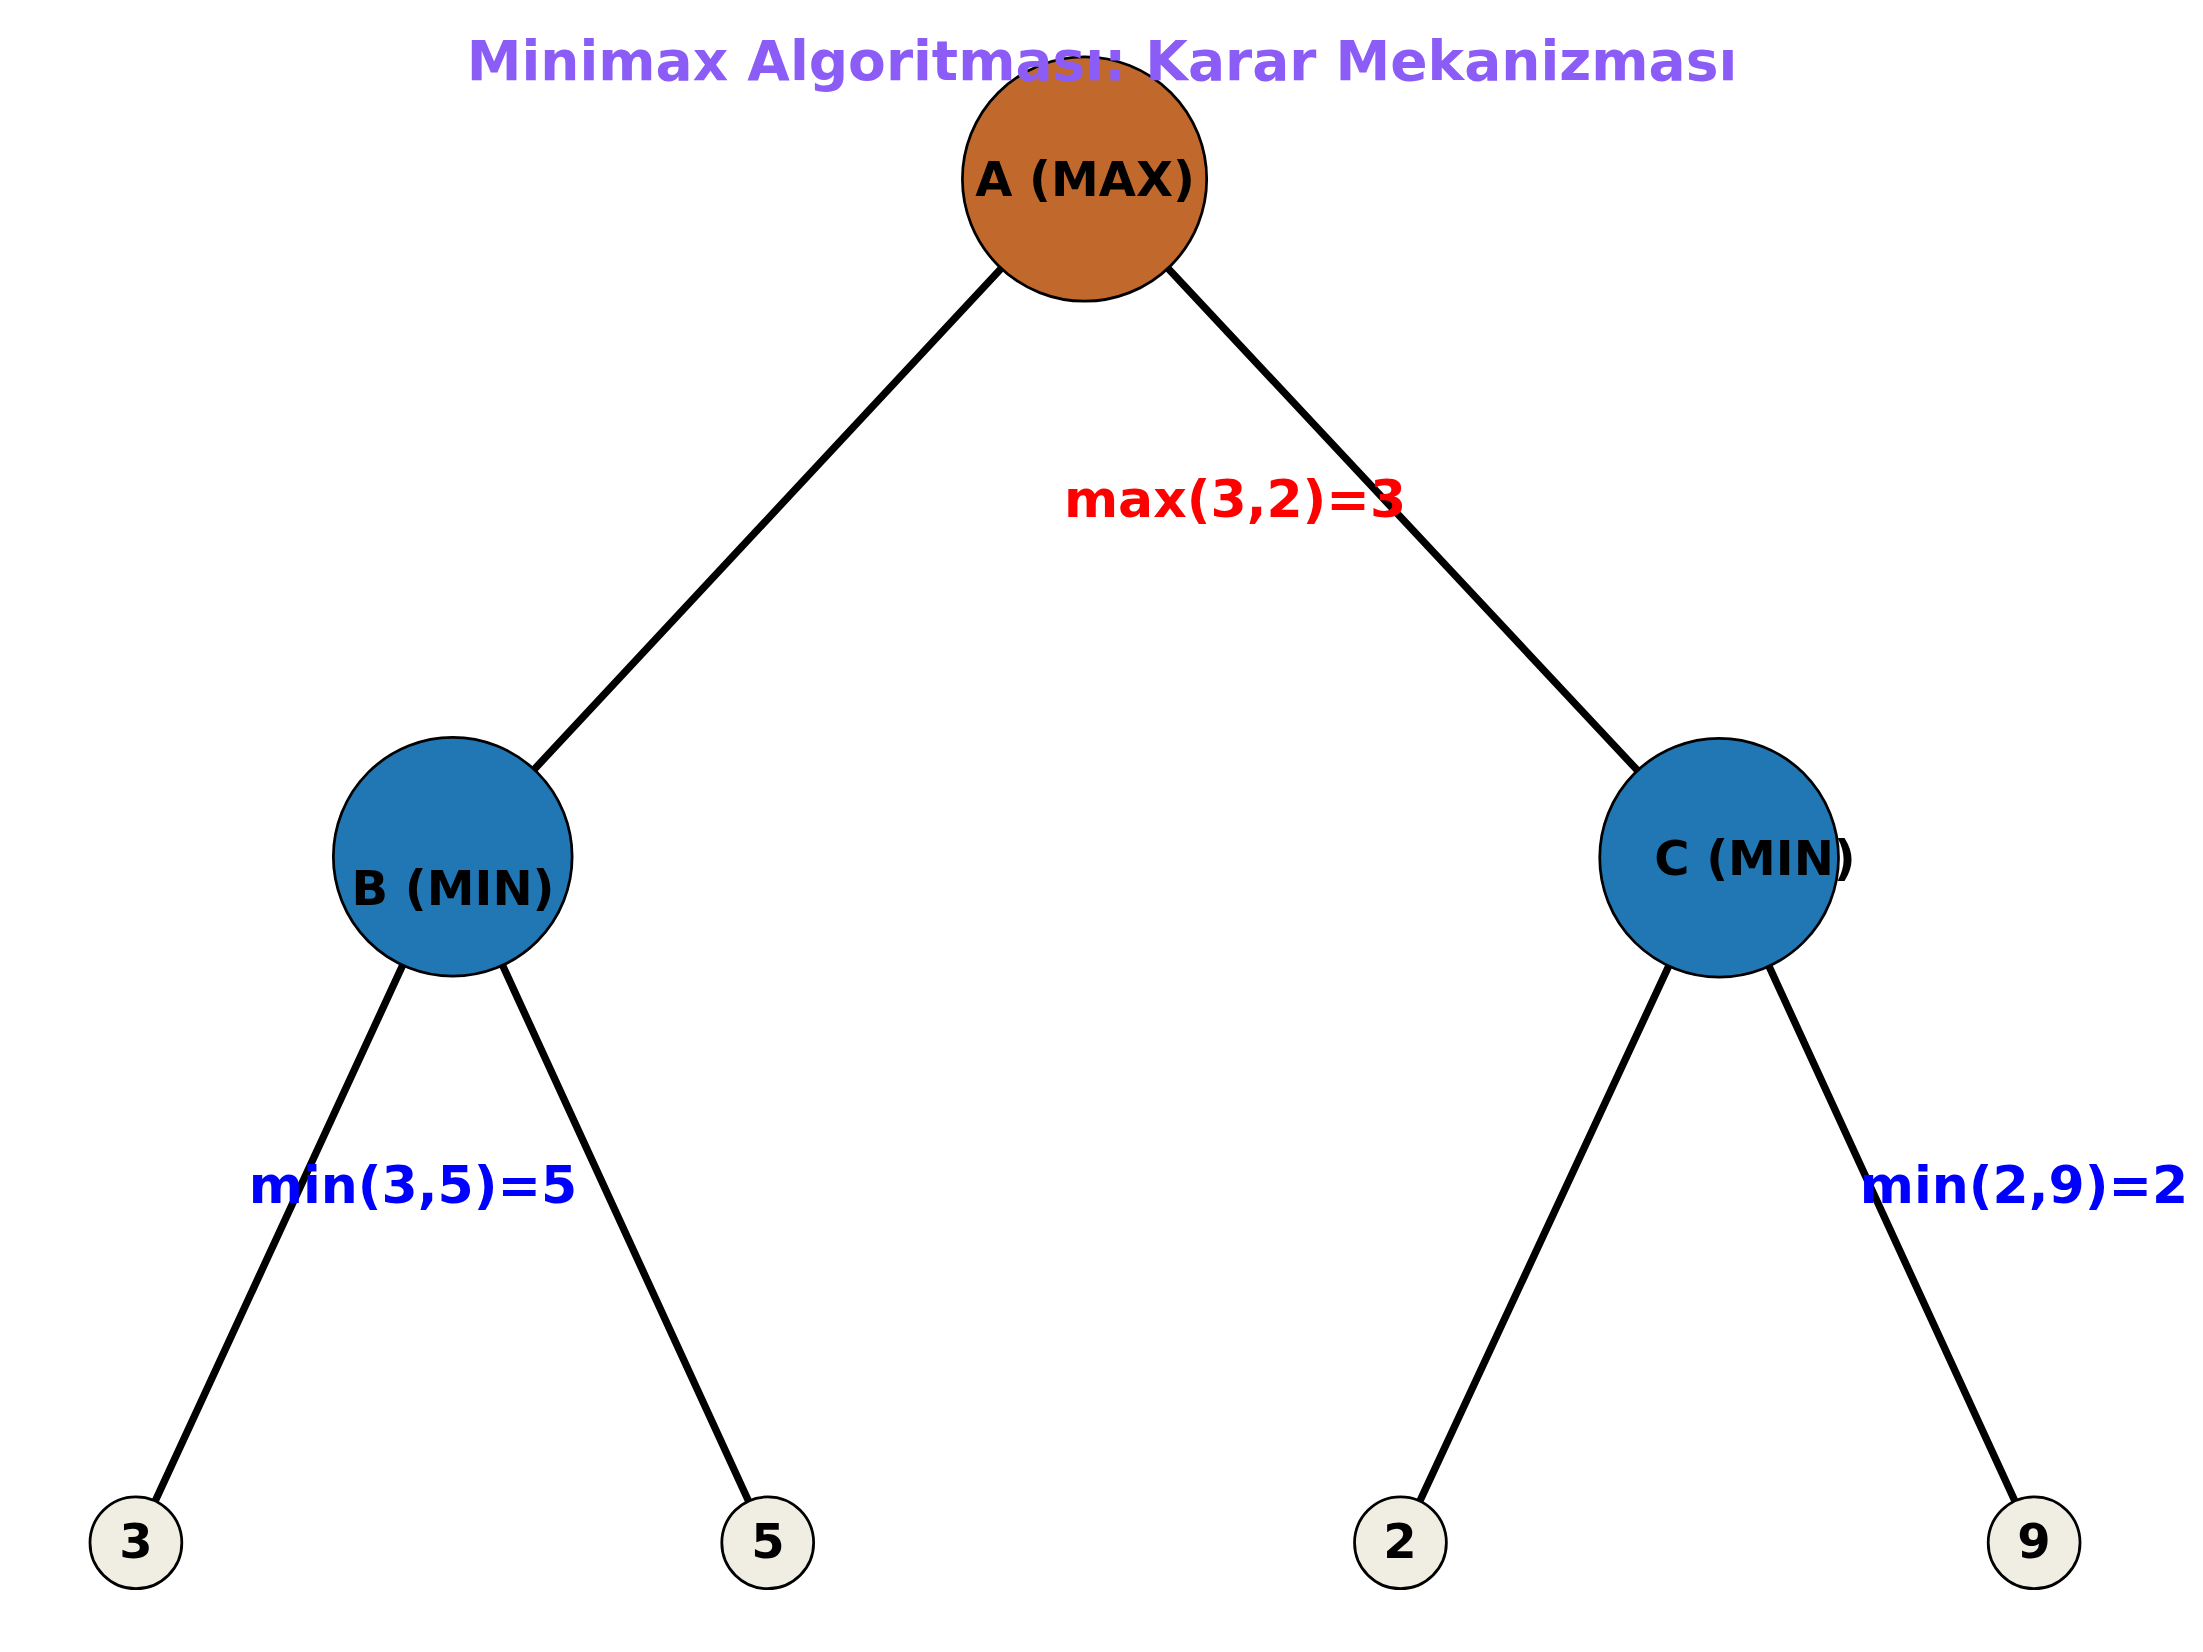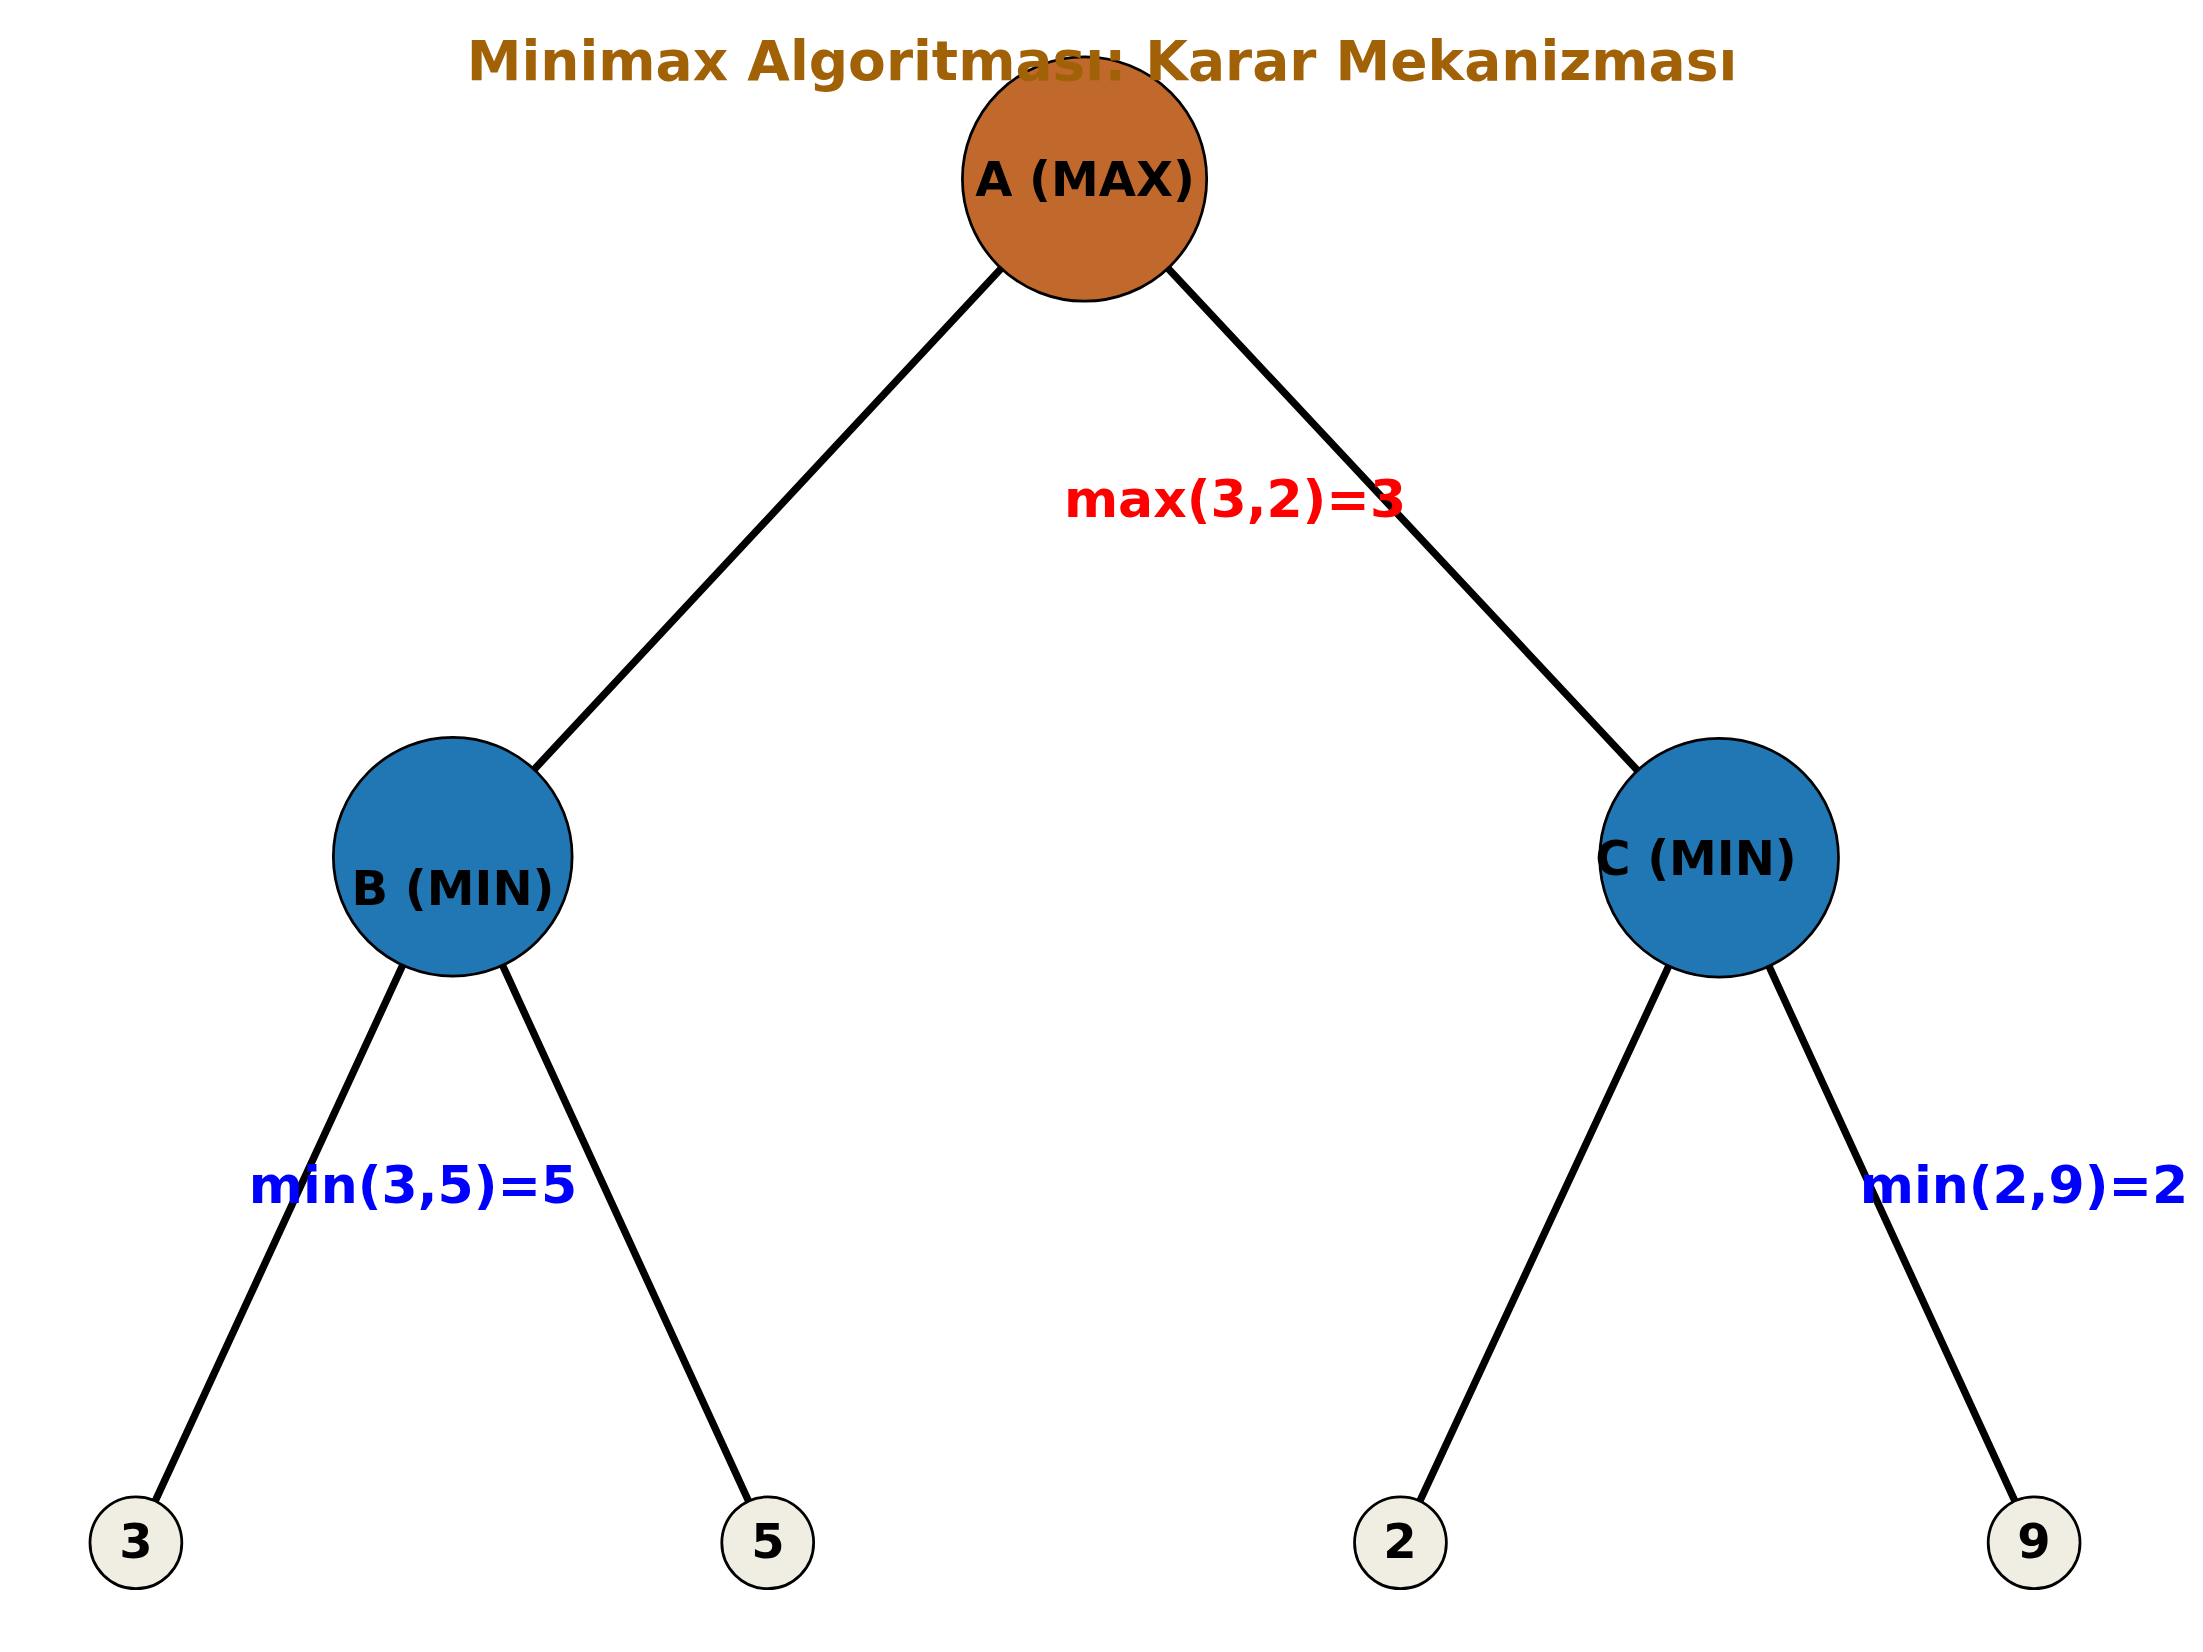--- a/index.html
+++ b/index.html
@@ -36,21 +36,21 @@
     position: absolute;
     transform: translate(-50%, -50%);
     font-weight: bold;
     white-space: nowrap;
     line-height: 1.1;
   }
   .title-label {
     left: 1102px;
     top: 61px;
     font-size: 55px;
-    color: #a16207;
+    color: #8b5cf6;
   }
   .node-label {
     font-size: 48px;
     color: #000000;
   }
   .leaf-label {
     font-size: 48px;
     color: #000000;
   }
   .edge-label {
@@ -79,21 +79,21 @@
     <circle class="node-circle fill-leaf" cx="148" cy="1680" r="50" fill="#F0EDE2"></circle>
     <circle class="node-circle fill-leaf" cx="836" cy="1680" r="50" fill="#F0EDE2"></circle>
     <circle class="node-circle fill-leaf" cx="1525" cy="1680" r="50" fill="#F0EDE2"></circle>
     <circle class="node-circle fill-leaf" cx="2215" cy="1680" r="50" fill="#F0EDE2"></circle>
   </svg>
 
   <div class="label title-label">Minimax Algoritması: Karar Mekanizması</div>
 
   <div class="label node-label" style="left:1085px; top:179px;">A (MAX)</div>
   <div class="label node-label" style="left:453px; top:888px;">B (MIN)</div>
-  <div class="label node-label" style="left:1696px; top:858px;">C (MIN)</div>
+  <div class="label node-label" style="left:1755px; top:858px;">C (MIN)</div>
 
   <div class="label leaf-label" style="left:136px; top:1541px;">3</div>
   <div class="label leaf-label" style="left:768px; top:1541px;">5</div>
   <div class="label leaf-label" style="left:1400px; top:1541px;">2</div>
   <div class="label leaf-label" style="left:2034px; top:1541px;">9</div>
 
   <div class="label edge-label label-red" style="left:1235px; top:500px;">max(3,2)=3</div>
   <div class="label edge-label label-blue" style="left:413px; top:1186px;">min(3,5)=5</div>
   <div class="label edge-label label-blue" style="left:1996px; top:1186px;margin-left:28px;">min(2,9)=2</div>
 

